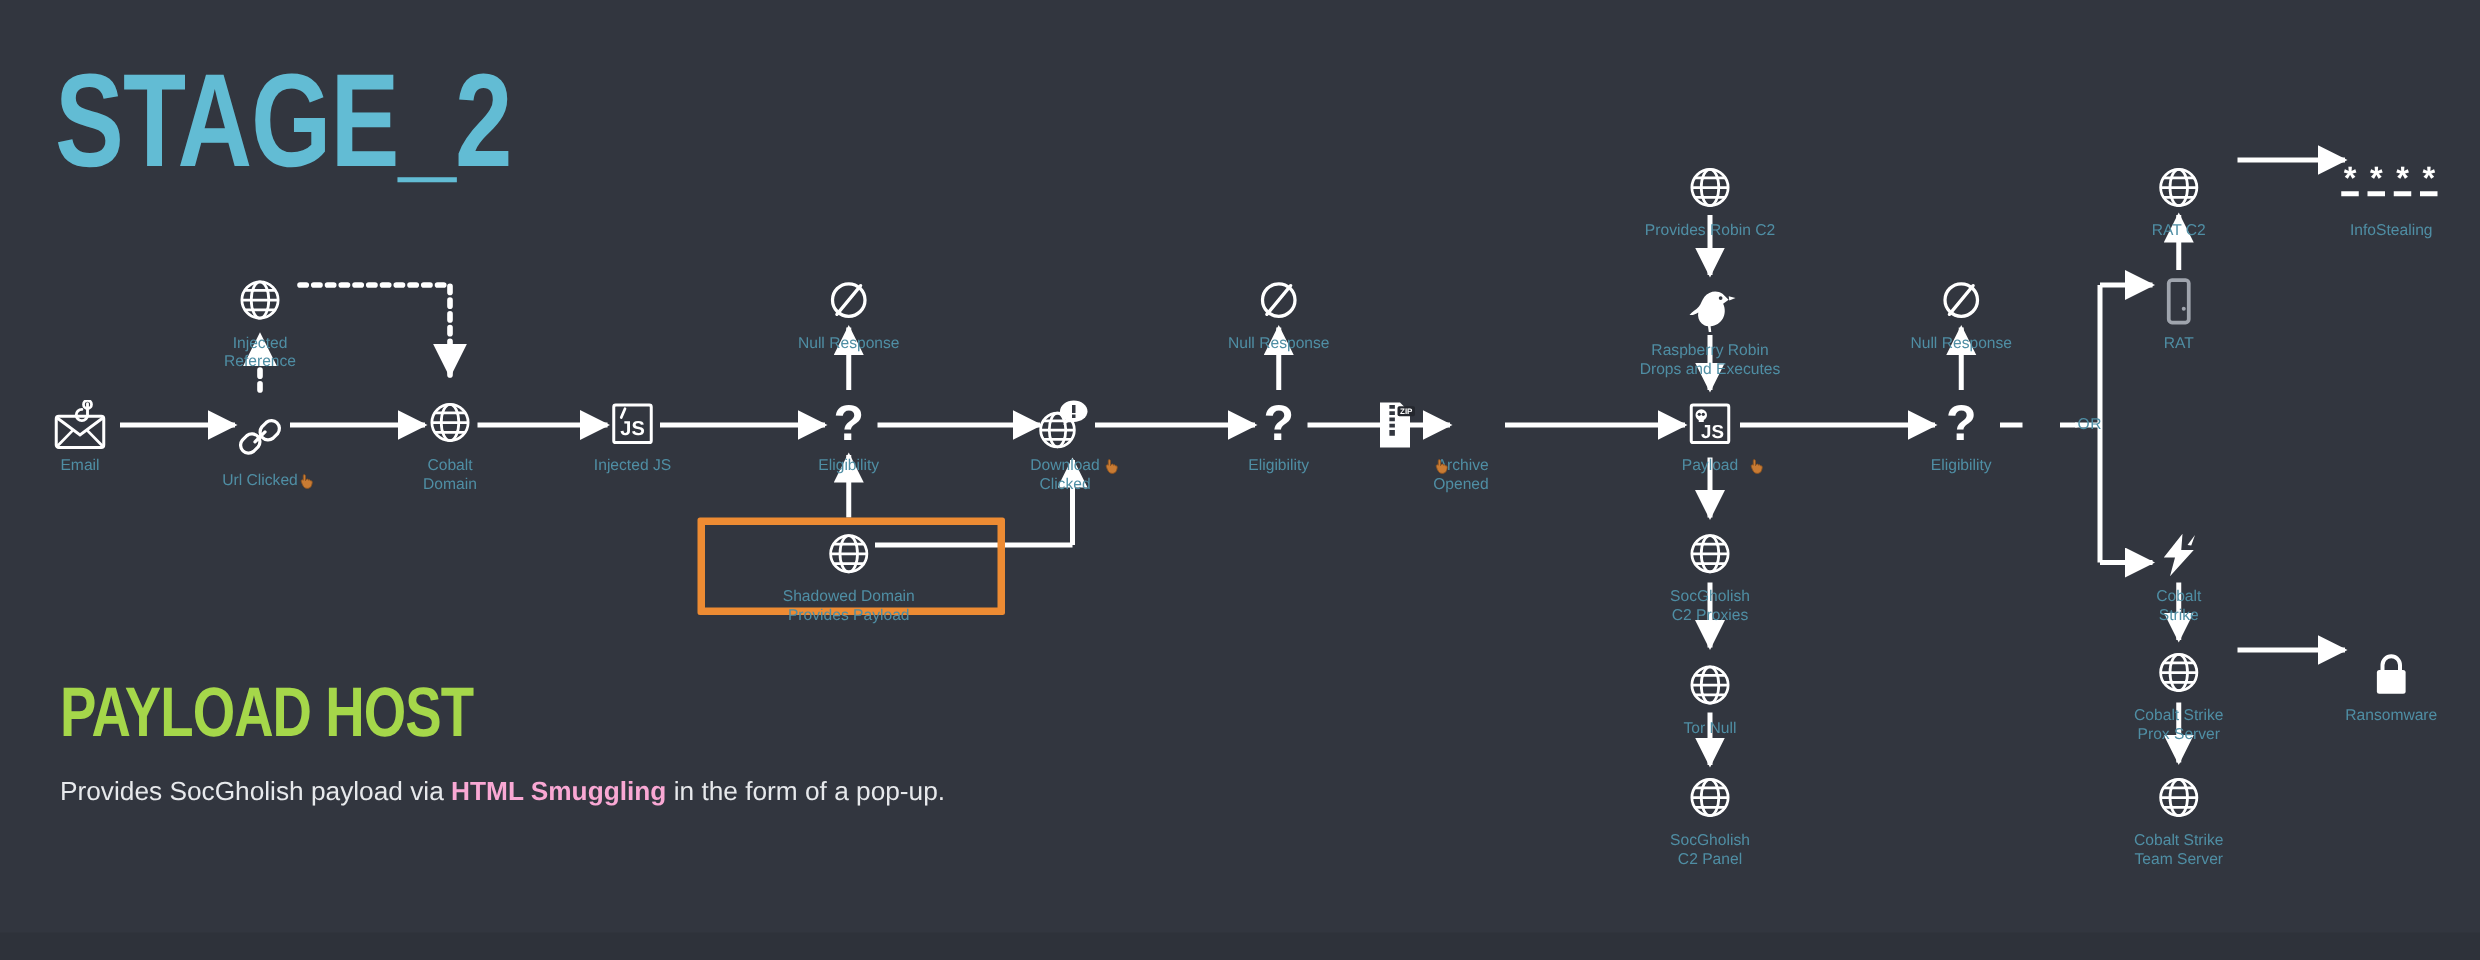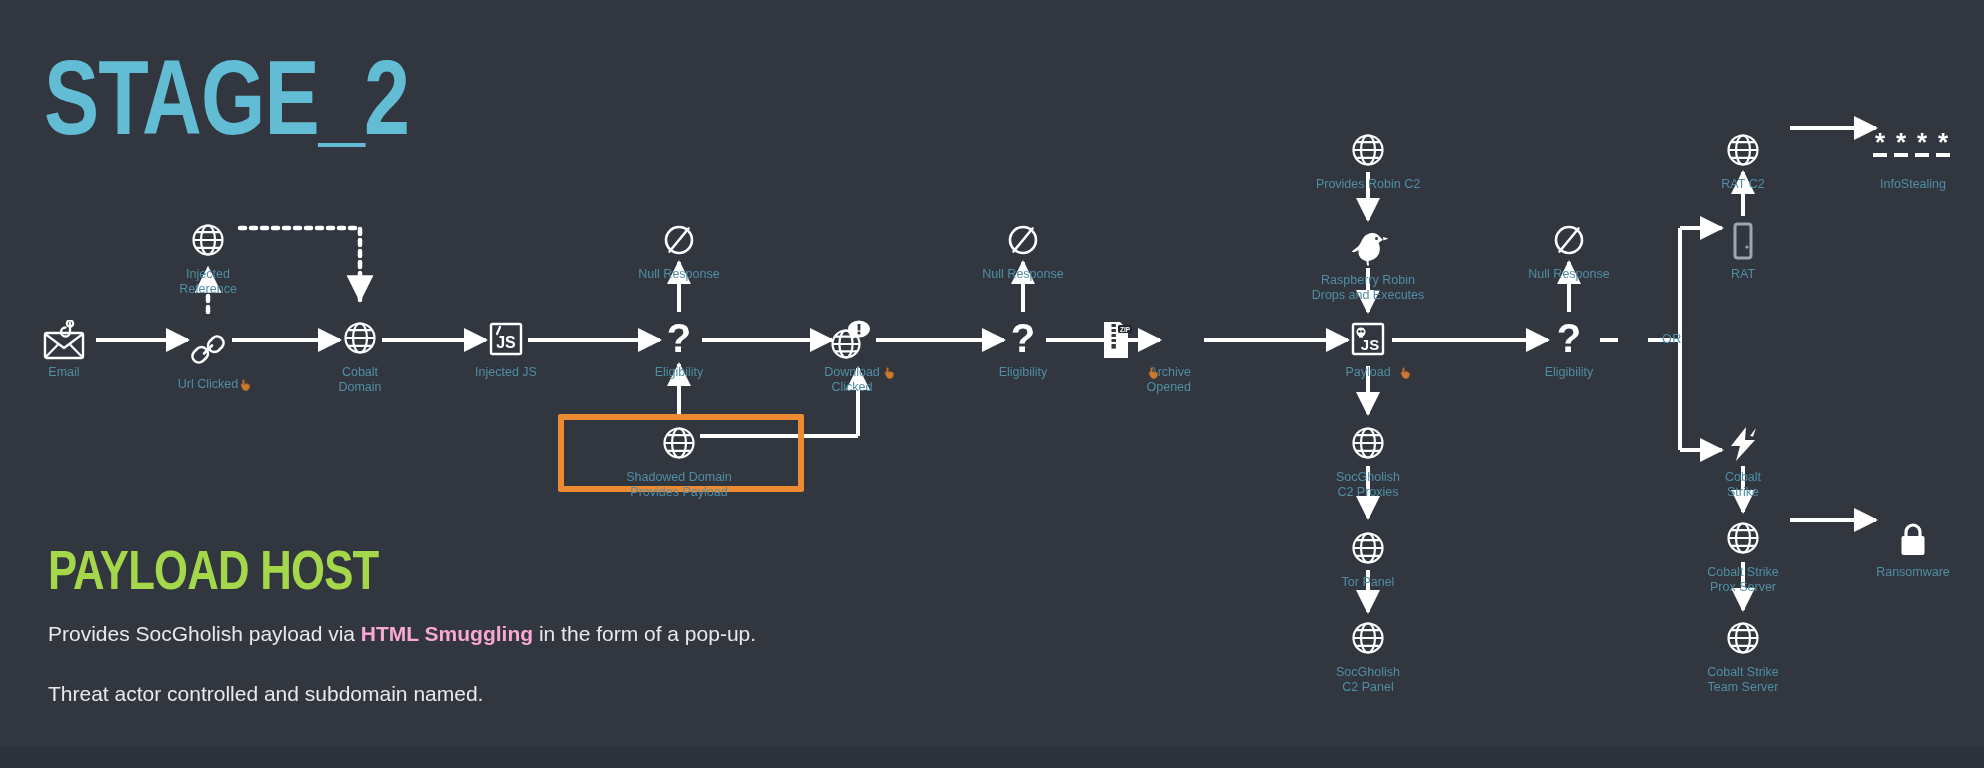--- a/index.html
+++ b/index.html
@@ -167,21 +167,20 @@
   <div id="highlight-box"></div>
 
   <div class="big-title" id="stage-title">STAGE_2</div>
 
   <div class="big-title" id="section-title">PAYLOAD HOST</div>
 
   <div class="body-text" id="desc-1">
     <span>Provides SocGholish payload via </span><b>HTML Smuggling</b><span> in the form of a pop-up.</span>
   </div>
 
-  <div class="body-text" id="desc-2">Threat actor controlled and subdomain named.</div>
 
   <div id="nodes-layer">
       <div class="node" style="left: 64px; top: 320px;"><span class="glyph"><svg width="48" height="40" viewBox="0 0 48 40">
       <rect x="5" y="13" width="38" height="25" rx="2" fill="none" stroke="#ffffff" stroke-width="2.4"></rect>
       <path d="M5.8,14.4 L24,28 L42.2,14.4" fill="none" stroke="#ffffff" stroke-width="2.4"></path>
       <path d="M5.8,37 L18,24.5 M42.2,37 L30,24.5" fill="none" stroke="#ffffff" stroke-width="2.2"></path>
       <path d="M30,3 v9 a4.5,4.5 0 0 1 -9,0 a4.5,4.5 0 0 1 4.5,-4.5" fill="none" stroke="#ffffff" stroke-width="2.3" stroke-linecap="round"></path>
       <circle cx="30" cy="3.5" r="3.2" fill="none" stroke="#ffffff" stroke-width="2.2"></circle>
     </svg></span><span class="lbl">Email</span></div>
       <div class="node" style="left: 208px; top: 332px;"><span class="glyph"><svg width="38" height="36" viewBox="0 0 38 36">
@@ -293,21 +292,21 @@
       <div class="node" style="left: 1368px; top: 425px;"><span class="glyph"><svg width="36" height="36" viewBox="0 0 36 36">
       <circle cx="18" cy="18" r="14.5" fill="none" stroke="#ffffff" stroke-width="2.2"></circle>
       <ellipse cx="18" cy="18" rx="7" ry="14.5" fill="none" stroke="#ffffff" stroke-width="2.2"></ellipse>
       <path d="M3.5,18 H32.5 M5.6,10.2 H30.4 M5.6,25.8 H30.4" stroke="#ffffff" stroke-width="2.2" fill="none"></path>
     </svg></span><span class="lbl">SocGholish
 C2 Proxies</span></div>
       <div class="node" style="left: 1368px; top: 530px;"><span class="glyph"><svg width="36" height="36" viewBox="0 0 36 36">
       <circle cx="18" cy="18" r="14.5" fill="none" stroke="#ffffff" stroke-width="2.2"></circle>
       <ellipse cx="18" cy="18" rx="7" ry="14.5" fill="none" stroke="#ffffff" stroke-width="2.2"></ellipse>
       <path d="M3.5,18 H32.5 M5.6,10.2 H30.4 M5.6,25.8 H30.4" stroke="#ffffff" stroke-width="2.2" fill="none"></path>
-    </svg></span><span class="lbl">Tor Panel</span></div>
+    </svg></span><span class="lbl">Tor Null</span></div>
       <div class="node" style="left: 1368px; top: 620px;"><span class="glyph"><svg width="36" height="36" viewBox="0 0 36 36">
       <circle cx="18" cy="18" r="14.5" fill="none" stroke="#ffffff" stroke-width="2.2"></circle>
       <ellipse cx="18" cy="18" rx="7" ry="14.5" fill="none" stroke="#ffffff" stroke-width="2.2"></ellipse>
       <path d="M3.5,18 H32.5 M5.6,10.2 H30.4 M5.6,25.8 H30.4" stroke="#ffffff" stroke-width="2.2" fill="none"></path>
     </svg></span><span class="lbl">SocGholish
 C2 Panel</span></div>
       <div class="node" style="left: 1569px; top: 320px;"><span class="glyph"><svg width="30" height="40" viewBox="0 0 30 40">
       <text x="15" y="32" font-family="Liberation Sans, sans-serif" font-size="40" font-weight="700" fill="#ffffff" text-anchor="middle">?</text>
     </svg></span><span class="lbl">Eligibility</span></div>
       <div class="node" style="left: 1569px; top: 222px;"><span class="glyph"><svg width="36" height="36" viewBox="0 0 36 36">

